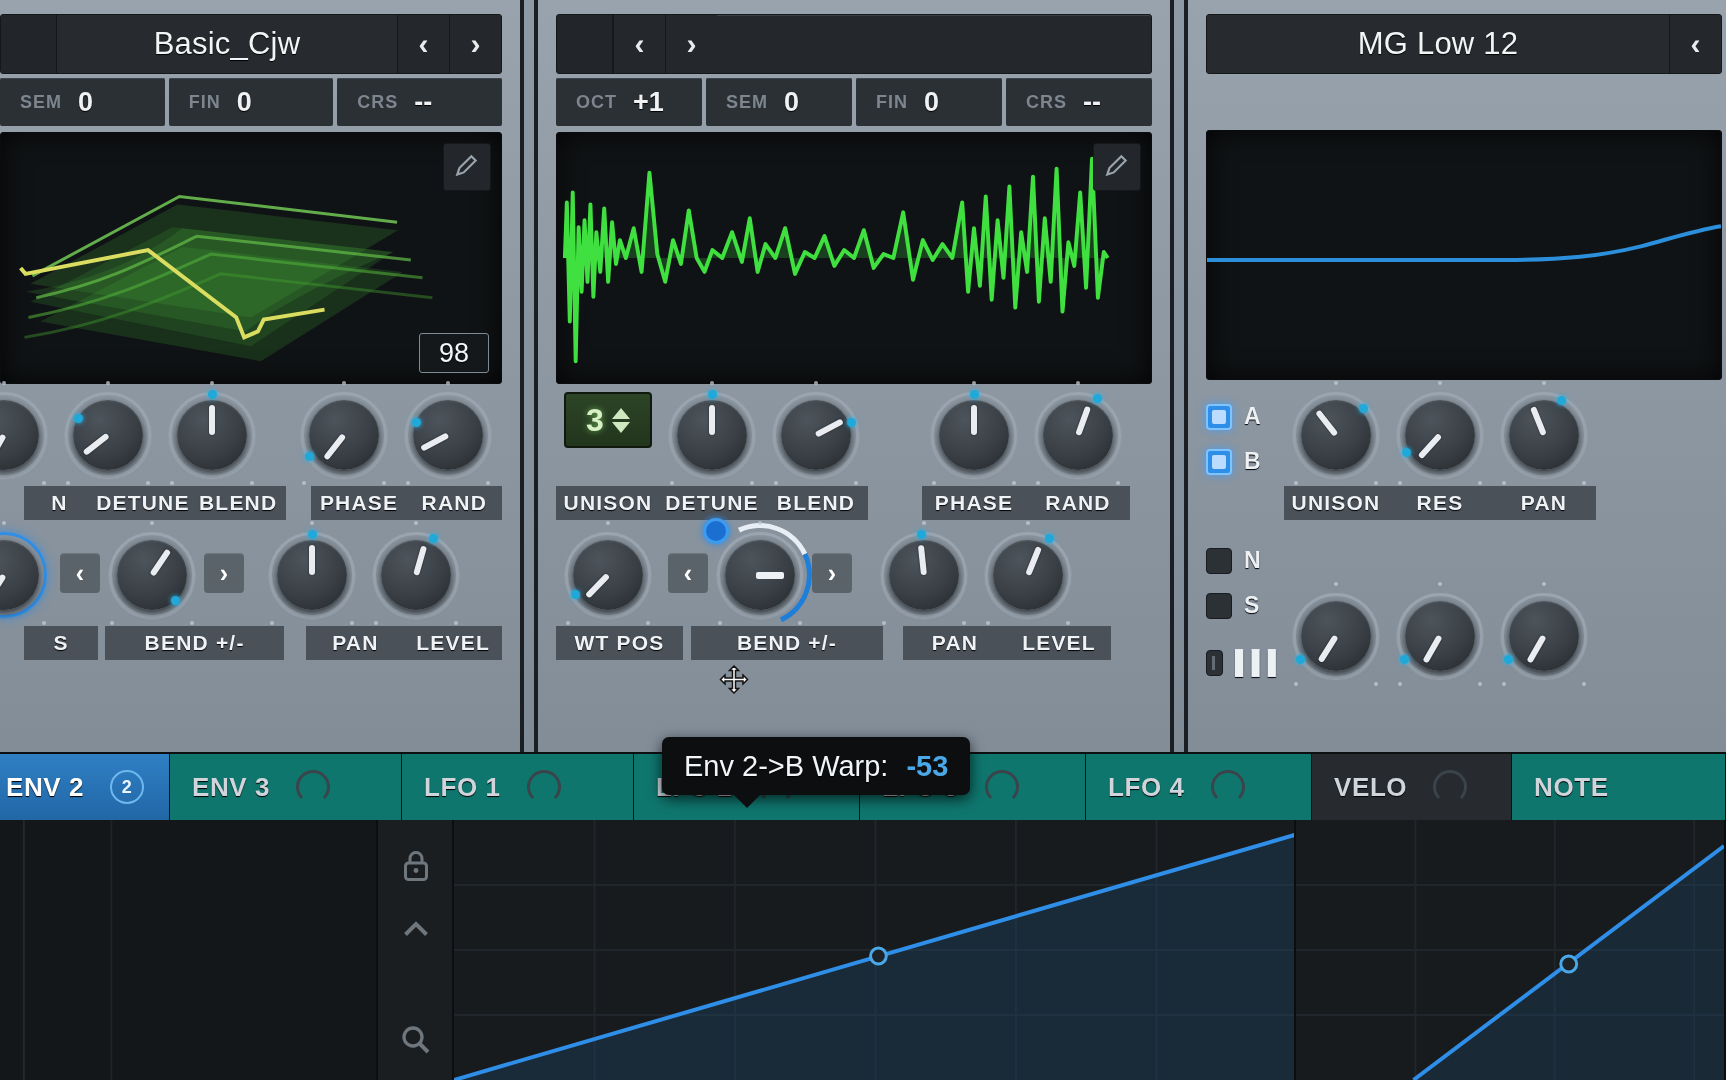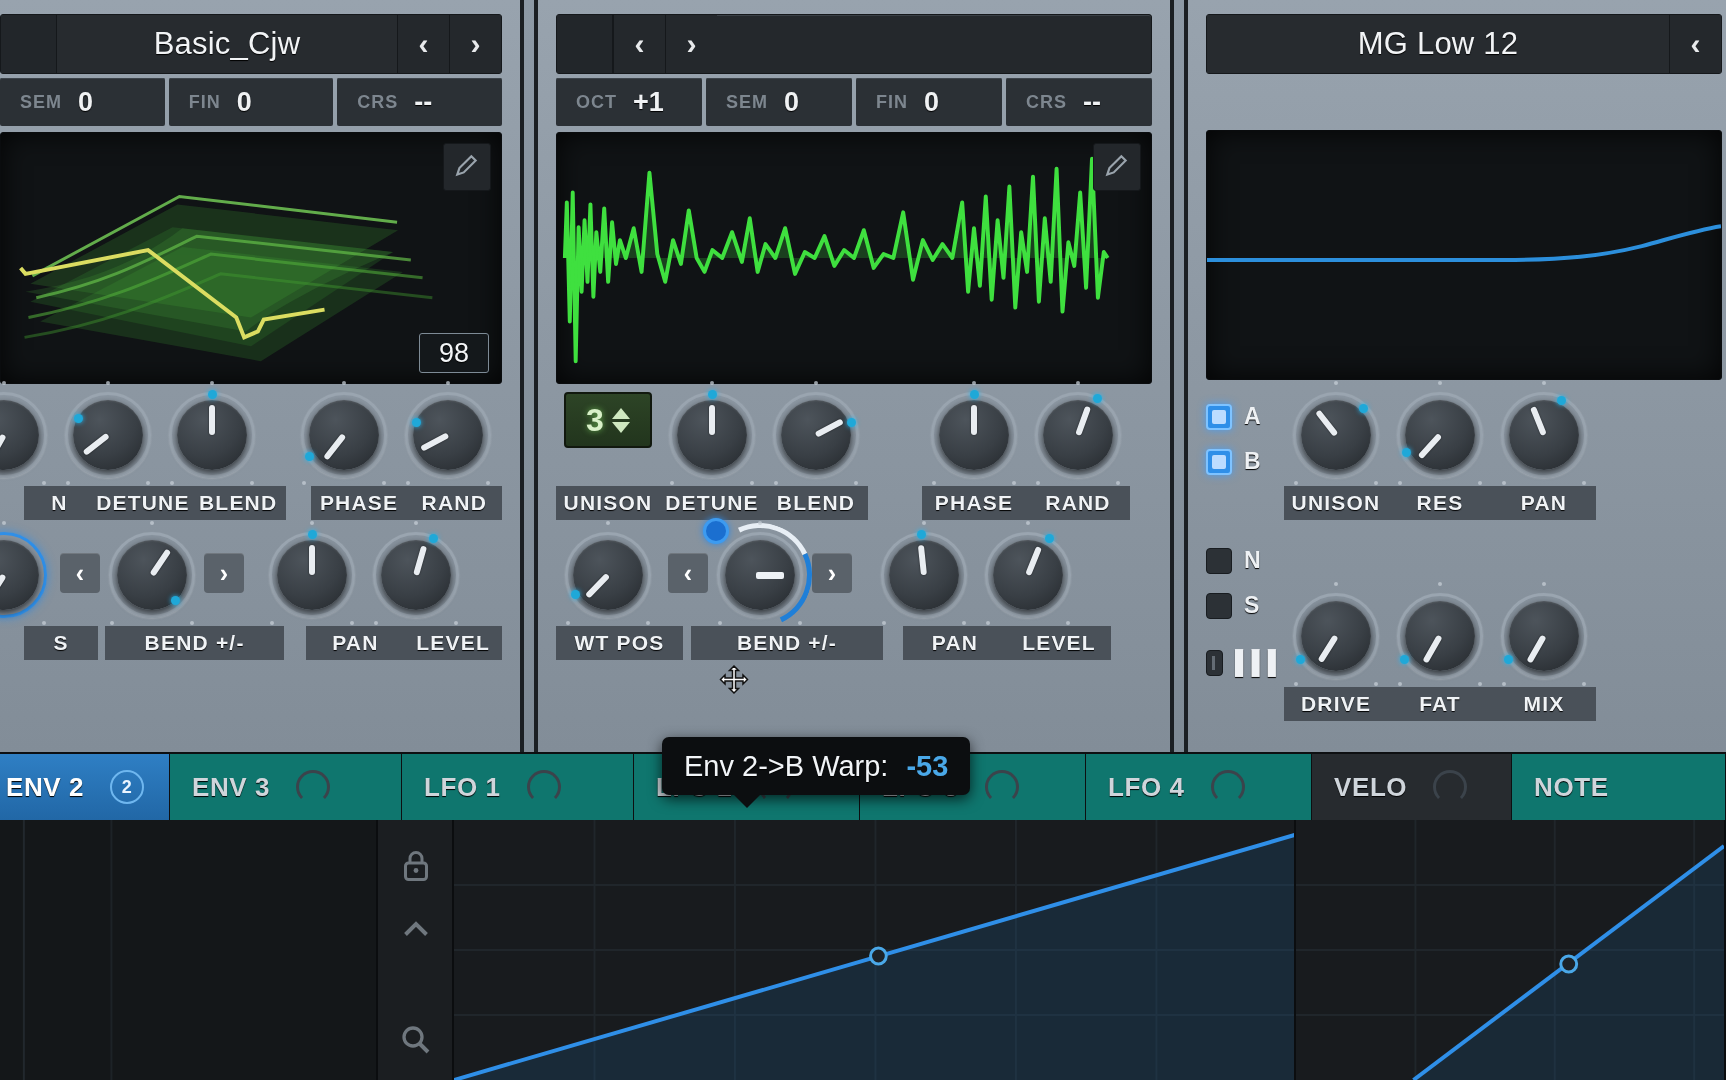--- a/index.html
+++ b/index.html
@@ -875,26 +875,20 @@
                   <div class="ptr" style="transform:translateY(-100%) rotate(-150deg)"></div>
                   <div class="dot" style="left:3px;top:62px"></div>
                   <div class="tick t-top"></div>
                     <div class="tick t-bl"></div>
                     <div class="tick t-br"></div>
                 </div>
               </div>
             </div>
           </div>
 
-          <div class="lab-strip">
-            <div class="lab bg0" style="width:78px"></div>
-            <div class="lab" style="width:104px">DRIVE</div>
-            <div class="lab" style="width:104px">FAT</div>
-            <div class="lab" style="width:104px">MIX</div>
-          </div>
         </div>
       </div>
     </div>
   </div>
 
   <div class="tabbar">
     <div class="tab active" style="width:186px;margin-left:-16px">
       <span class="tname">ENV 2</span>
       <span class="tbadge">2</span>
     </div>

